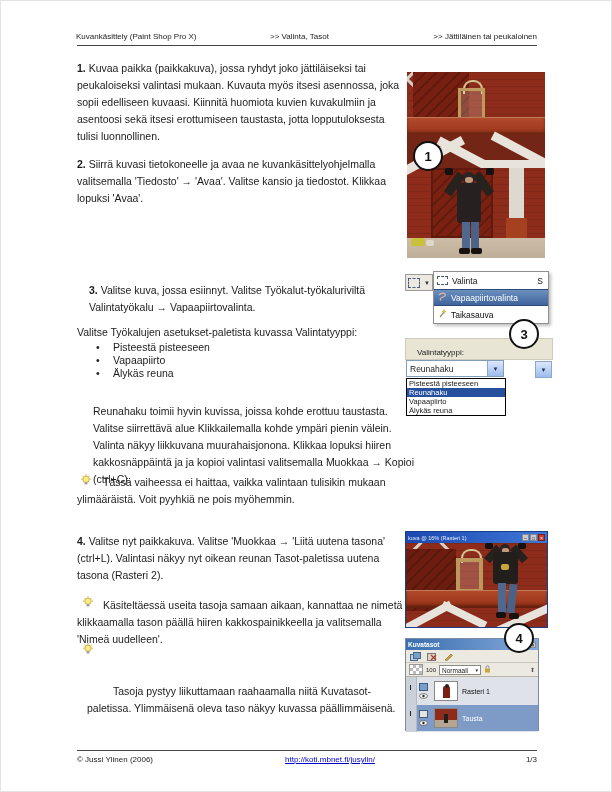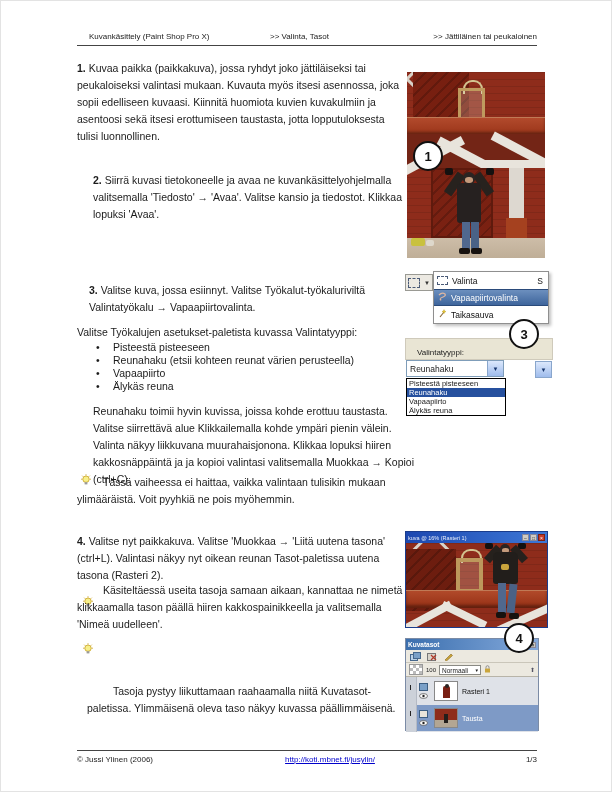--- a/index.html
+++ b/index.html
@@ -58,36 +58,35 @@
   .pal-strip{position:absolute;left:0;top:0;width:10px;height:55px;background:#ccd1d9;border-right:1px solid #b4bac4;}
   .layerrow{position:absolute;left:11px;width:121px;height:26px;display:flex;align-items:center;gap:4px;font-size:7px;color:#111;}
   .layerrow.sel{background:#7e9ac6;color:#fff;}
   .lthumb{width:24px;height:20px;border:1px solid #888;box-sizing:border-box;position:relative;overflow:hidden;background:#fff;}
   .licons{width:13px;display:flex;flex-direction:column;align-items:center;gap:2px;}
   .ltype{width:9px;height:8px;background:#7aa0c8;border:1px solid #3c5e82;box-sizing:border-box;}
 </style>
 </head>
 <body>
 
-<div class="abs hf" style="left:89px;top:32px;">Kuvankäsittely (Paint Shop Pro X)</div>
+<div class="abs hf" style="left:76px;top:32px;">Kuvankäsittely (Paint Shop Pro X)</div>
 <div class="abs hf" style="left:270px;top:32px;">&gt;&gt; Valinta, Tasot</div>
 <div class="abs hf" style="right:75px;top:32px;">&gt;&gt; Jättiläinen tai peukaloinen</div>
 <div class="abs rule" style="left:77px;right:75px;top:45px;"></div>
 
 <p class="t" style="top:60px;margin:0;"><b>1.</b><span> Kuvaa paikka (paikkakuva), jossa ryhdyt joko jättiläiseksi tai peukaloiseksi valintasi mukaan. Kuvauta myös itsesi asennossa, joka sopii edelliseen kuvaasi. Kiinnitä huomiota kuvien kuvakulmiin ja asentoosi sekä itsesi erottumiseen taustasta, jotta lopputuloksesta tulisi luonnollinen.</span></p>
 
-<p class="t" style="top:156px;margin:16px;"><b>2.</b><span> Siirrä kuvasi tietokoneelle ja avaa ne kuvankäsittelyohjelmalla valitsemalla 'Tiedosto' → 'Avaa'. Valitse kansio ja tiedostot. Klikkaa lopuksi 'Avaa'.</span></p>
+<p class="t" style="top:156px;margin:0;"><b>2.</b><span> Siirrä kuvasi tietokoneelle ja avaa ne kuvankäsittelyohjelmalla valitsemalla 'Tiedosto' → 'Avaa'. Valitse kansio ja tiedostot. Klikkaa lopuksi 'Avaa'.</span></p>
 
 <p class="t" style="top:270px;margin:12px;"><b>3.</b><span> Valitse kuva, jossa esiinnyt. Valitse Työkalut-työkaluriviltä Valintatyökalu → Vapaapiirtovalinta.</span></p>
 
 <p class="t" style="top:324px;margin:0;">Valitse Työkalujen asetukset-paletista kuvassa Valintatyyppi:</p>
 
 <div class="t bullets" style="top:339px;">
   <div class="row"><span>Pisteestä pisteeseen</span></div>
-  <div class="row"><span>Reunahaku (etsii kohteen reunat värien perusteella)</span></div>
   <div class="row"><span>Vapaapiirto</span></div>
   <div class="row"><span>Älykäs reuna</span></div>
 </div>
 
 <p class="t" style="top:387px;margin:16px;">Reunahaku toimii hyvin kuvissa, joissa kohde erottuu taustasta. Valitse siirrettävä alue Klikkailemalla kohde ympäri pienin välein. Valinta näkyy liikkuvana muurahaisjonona. Klikkaa lopuksi hiiren kakkosnäppäintä ja ja kopioi valintasi valitsemalla Muokkaa → Kopioi (ctrl+C).</p>
 
 <span class="abs" style="left:80px;top:474px;"><svg width="12" height="14" viewBox="0 0 12 14">
       <circle cx="6" cy="5.2" r="3.2" fill="#f7ef8a" stroke="#c9a227" stroke-width="0.8"></circle>
       <rect x="4.6" y="8.2" width="2.8" height="2.2" fill="#9a9a9a"></rect>
       <g stroke="#c9a227" stroke-width="0.8">
@@ -106,21 +105,21 @@
       <circle cx="6" cy="5.2" r="3.2" fill="#f7ef8a" stroke="#c9a227" stroke-width="0.8"></circle>
       <rect x="4.6" y="8.2" width="2.8" height="2.2" fill="#9a9a9a"></rect>
       <g stroke="#c9a227" stroke-width="0.8">
         <line x1="6" y1="0.2" x2="6" y2="1.6"></line>
         <line x1="1" y1="5.2" x2="2.4" y2="5.2"></line>
         <line x1="9.6" y1="5.2" x2="11" y2="5.2"></line>
         <line x1="2.2" y1="1.7" x2="3.2" y2="2.7"></line>
         <line x1="9.8" y1="1.7" x2="8.8" y2="2.7"></line>
       </g>
     </svg></span>
-<p class="t tip" style="top:582px;margin:0;">Käsiteltäessä useita tasoja samaan aikaan, kannattaa ne nimetä klikkaamalla tason päällä hiiren kakkospainikkeella ja valitsemalla 'Nimeä uudelleen'.</p>
+<p class="t tip" style="top:597px;margin:0;">Käsiteltäessä useita tasoja samaan aikaan, kannattaa ne nimetä klikkaamalla tason päällä hiiren kakkospainikkeella ja valitsemalla 'Nimeä uudelleen'.</p>
 
 <span class="abs" style="left:82px;top:643px;"><svg width="12" height="14" viewBox="0 0 12 14">
       <circle cx="6" cy="5.2" r="3.2" fill="#f7ef8a" stroke="#c9a227" stroke-width="0.8"></circle>
       <rect x="4.6" y="8.2" width="2.8" height="2.2" fill="#9a9a9a"></rect>
       <g stroke="#c9a227" stroke-width="0.8">
         <line x1="6" y1="0.2" x2="6" y2="1.6"></line>
         <line x1="1" y1="5.2" x2="2.4" y2="5.2"></line>
         <line x1="9.6" y1="5.2" x2="11" y2="5.2"></line>
         <line x1="2.2" y1="1.7" x2="3.2" y2="2.7"></line>
         <line x1="9.8" y1="1.7" x2="8.8" y2="2.7"></line>

